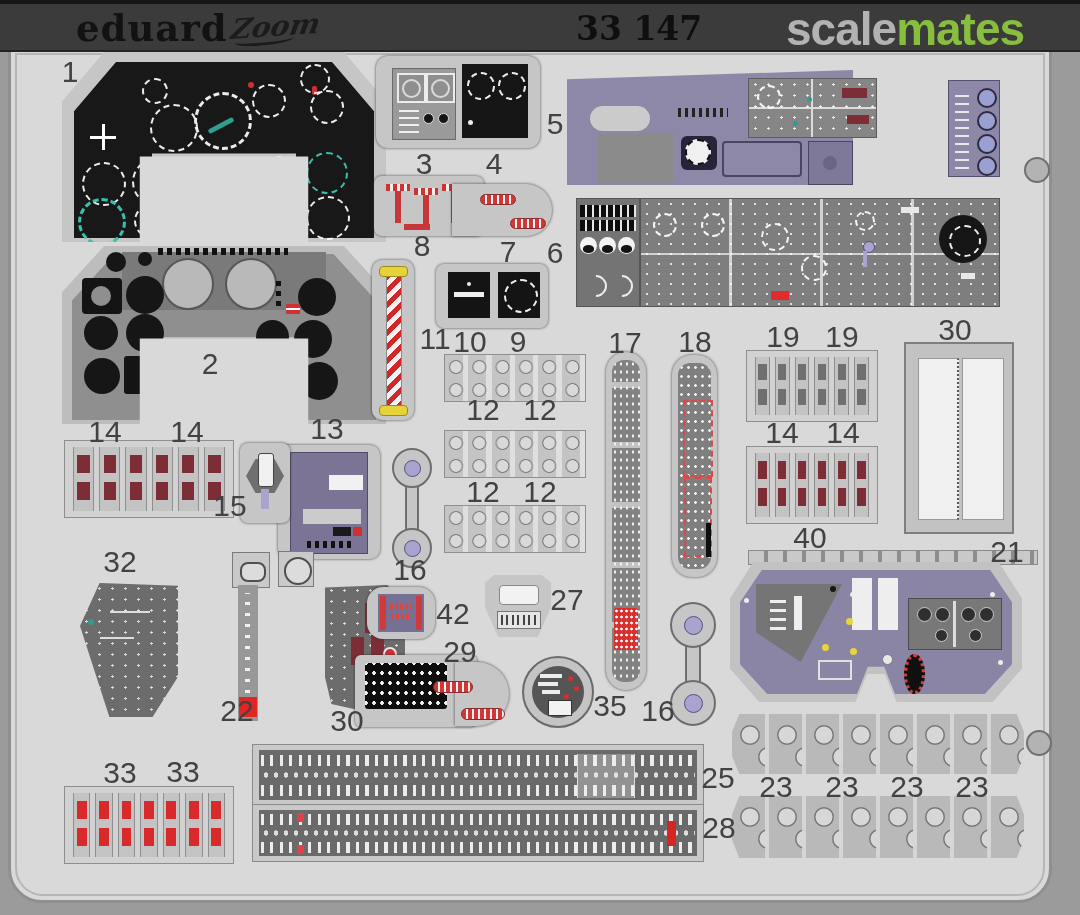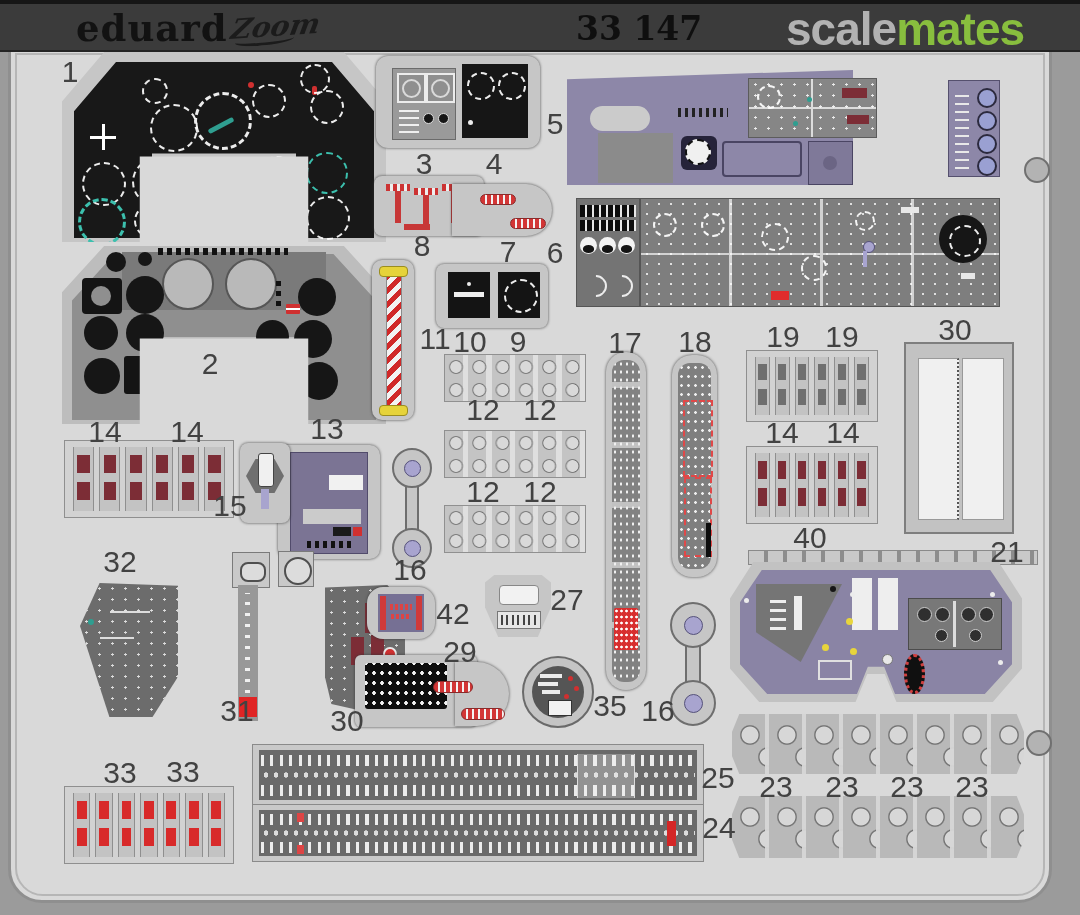--- a/index.html
+++ b/index.html
@@ -516,26 +516,26 @@
       <span class="pnum" style="left: 695px; top: 342px;">18</span>
       <span class="pnum" style="left: 783px; top: 337px;">19</span>
       <span class="pnum" style="left: 842px; top: 337px;">19</span>
       <span class="pnum" style="left: 955px; top: 330px;">30</span>
       <span class="pnum" style="left: 1007px; top: 552px;">21</span>
       <span class="pnum" style="left: 810px; top: 538px;">40</span>
       <span class="pnum" style="left: 776px; top: 787px;">23</span>
       <span class="pnum" style="left: 842px; top: 787px;">23</span>
       <span class="pnum" style="left: 907px; top: 787px;">23</span>
       <span class="pnum" style="left: 972px; top: 787px;">23</span>
-      <span class="pnum" style="left: 719px; top: 828px;">24</span>
+      <span class="pnum" style="left: 719px; top: 828px;">28</span>
       <span class="pnum" style="left: 718px; top: 778px;">25</span>
       <span class="pnum" style="left: 610px; top: 706px;">35</span>
       <span class="pnum" style="left: 567px; top: 600px;">27</span>
       <span class="pnum" style="left: 453px; top: 614px;">42</span>
       <span class="pnum" style="left: 460px; top: 652px;">29</span>
       <span class="pnum" style="left: 347px; top: 721px;">30</span>
-      <span class="pnum" style="left: 237px; top: 711px;">31</span>
+      <span class="pnum" style="left: 237px; top: 711px;">22</span>
       <span class="pnum" style="left: 120px; top: 562px; text-align: right;">32</span>
       <span class="pnum" style="left: 120px; top: 773px;">33</span>
       <span class="pnum" style="left: 183px; top: 772px;">33</span>
     </div>
 
 </div>
 
 </body></html>

